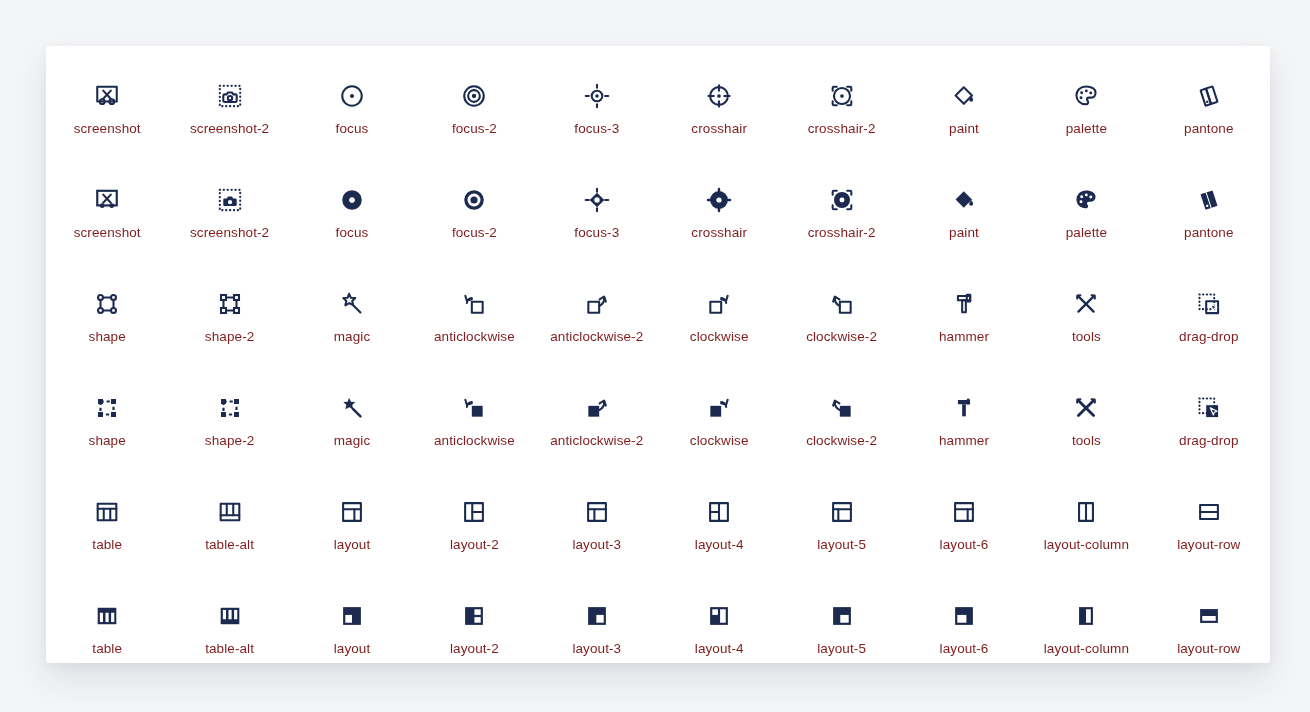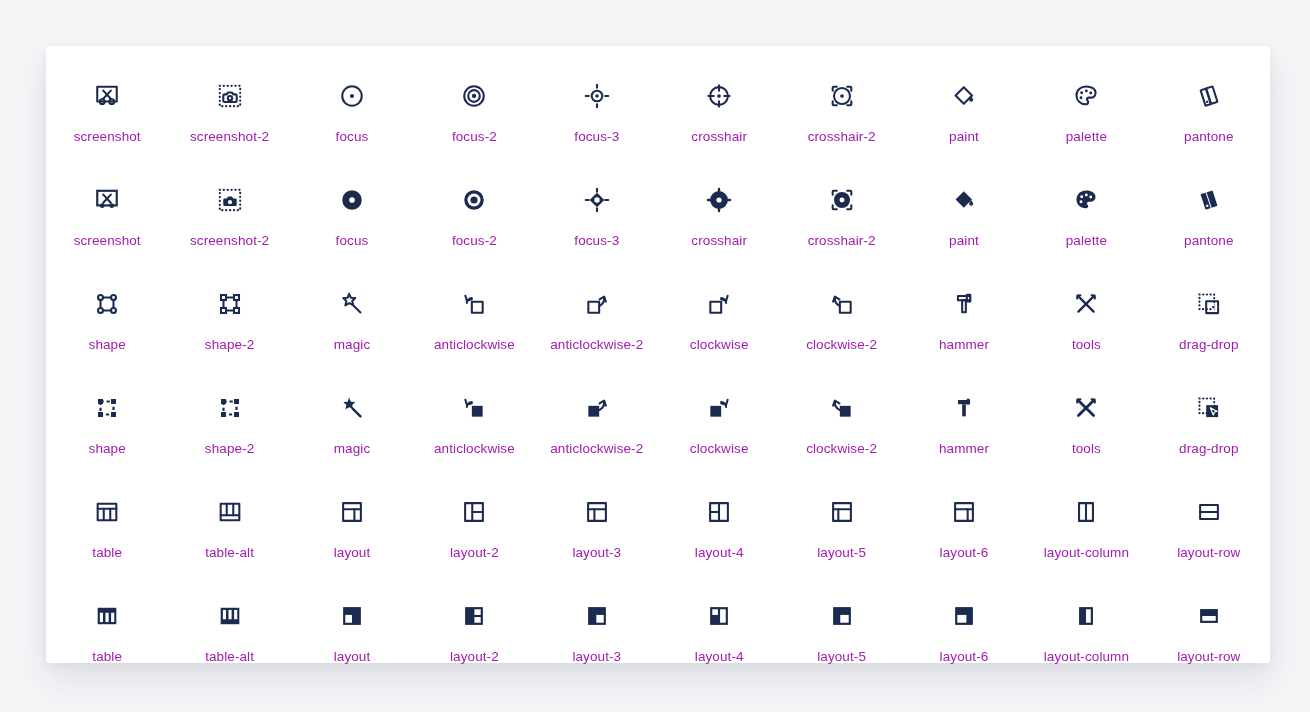--- a/index.html
+++ b/index.html
@@ -39,23 +39,23 @@
   }
   .icon-glyph {
     width: 28px; height: 28px;
     display: flex;
     align-items: center;
     justify-content: center;
     color: #1b2a4e;
   }
   .icon-glyph svg { display: block; overflow: visible; }
   .icon-label {
-    margin-top: 20px;
+    margin-top: 12px;
     font-size: 13.5px;
-    color: #a21caf;
+    color: #7f1d1d;
     letter-spacing: .1px;
     white-space: nowrap;
     line-height: 1;
   }
 </style>
 </head>
 <body>
 
 <div id="stage">
   <div id="icon-card">

